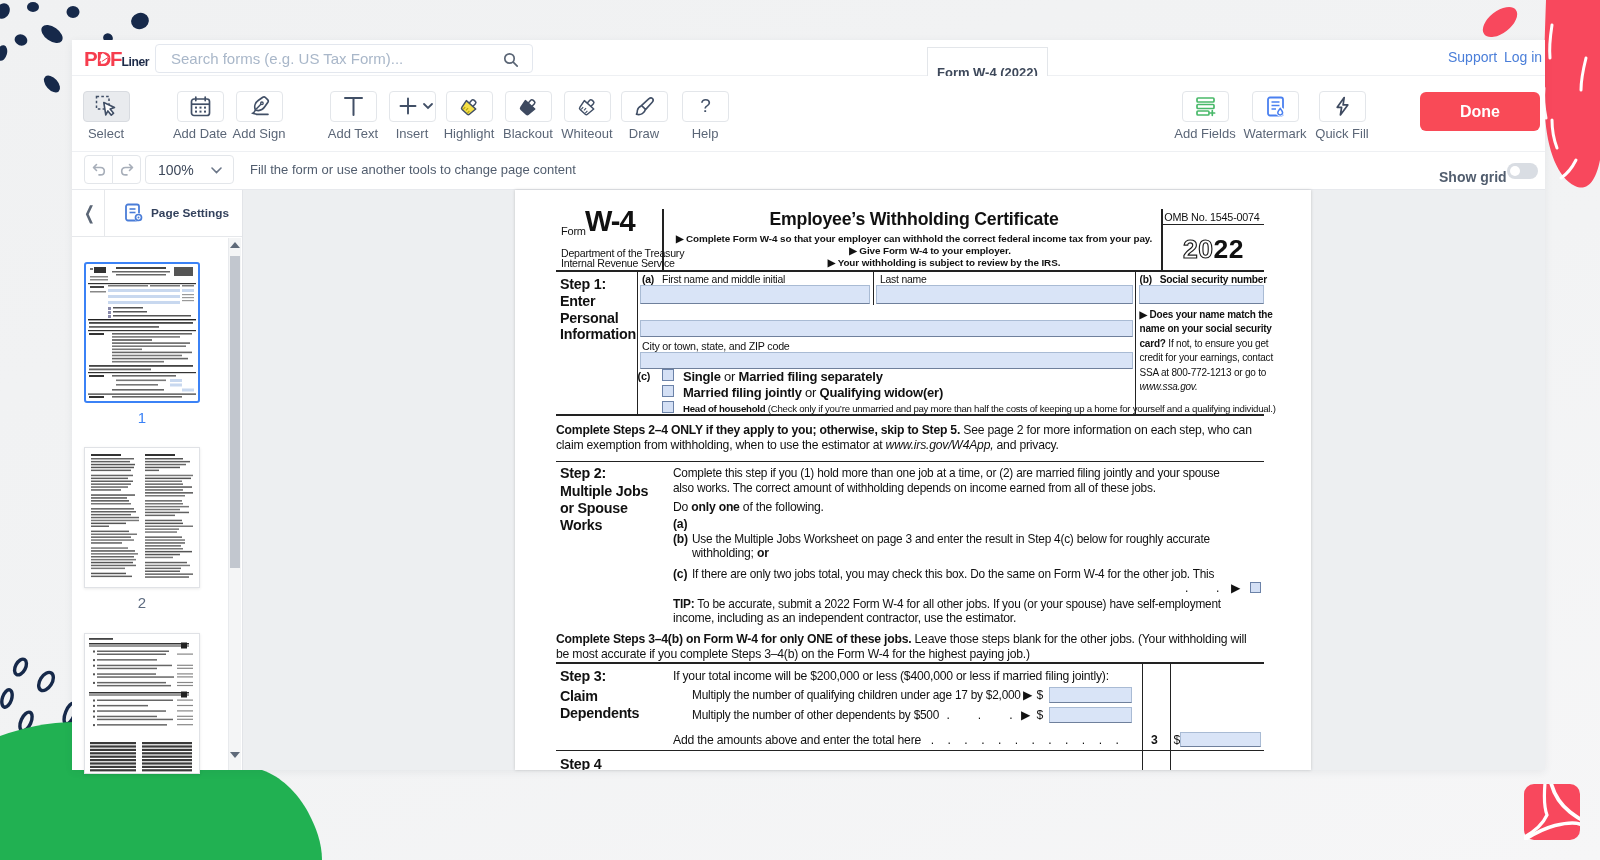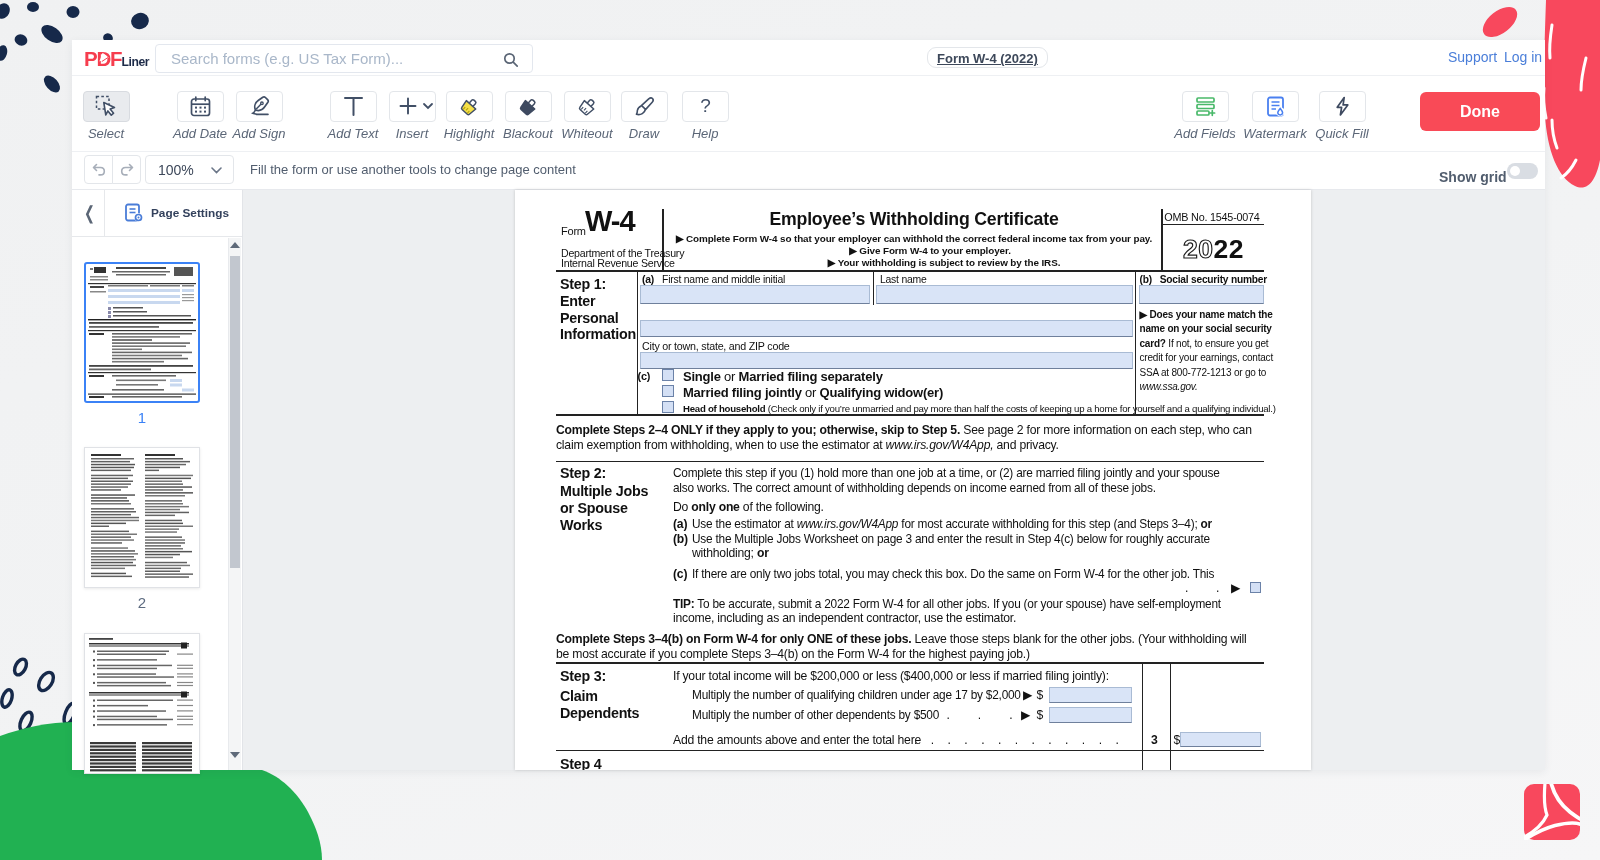--- a/index.html
+++ b/index.html
@@ -13,27 +13,27 @@
 #deco-pdf { left:1524px; top:784px; }
 
 #app { left:72px; top:40px; width:1473px; height:730px; background:#fff; box-shadow:0 2px 8px rgba(40,50,70,.07); }
 
 #hdr { left:0; top:0; width:100%; height:36px; border-bottom:1px solid #eef0f3; background:#fff; }
 #logo { left:12px; top:7px; font-weight:bold; white-space:nowrap; }
 #logo .pdf { color:#f63d4e; font-size:20.5px; letter-spacing:-1.2px; }
 #logo .liner { color:#1d2b48; font-size:12.2px; letter-spacing:-0.4px; }
 #search { left:83px; top:4px; width:378px; height:29px; border:1px solid #e3e7ee; border-radius:4px; background:#fff; }
 #search .ph { position:absolute; left:15px; top:5px; font-size:15px; color:#a9b7c9; }
-#chip { left:855px; top:7px; height:21px; padding:3px 9px; border:1px solid #e3e6ea; border-radius:9px; font-size:13px; font-weight:bold; color:#3d485a; background:#fff;text-decoration:underline; }
+#chip { left:855px; top:7px; height:21px; padding:17px 9px; border:1px solid #e3e6ea; border-radius:0; font-size:13px; font-weight:bold; color:#3d485a; background:#fff; }
 .hlink { top:9px; font-size:14px; color:#4a7ed9; }
 
 #tbar { left:0; top:36px; width:100%; height:75px; background:#fff; }
 .tbtn { position:absolute; top:15px; width:47px; height:31px; border:1px solid #e3e6ea; border-radius:4px; background:#fff; }
 .tbtn.sel { background:#e9ebee; border-color:#d8dbe0; }
-.tlabel { position:absolute; top:50px; font-size:13px; color:#5b6677; white-space:nowrap; transform:translateX(-50%);font-style:italic; }
+.tlabel { position:absolute; top:50px; font-size:13px; color:#5b6677; white-space:nowrap; transform:translateX(-50%); }
 #done { position:absolute; left:1348px; top:16px; width:120px; height:39px; background:#f94a57; border-radius:6px; color:#fff; font-size:16px; font-weight:bold; text-align:center; line-height:39px; }
 
 #sbar { left:0; top:111px; width:100%; height:39px; background:#fff; border-top:1px solid #eef0f3; border-bottom:1px solid #e7e9ed; }
 .sbtn { position:absolute; top:3px; height:29px; border:1px solid #e3e6ea; background:#fff; }
 #undo { left:12px; width:29px; border-radius:4px 0 0 4px; }
 #redo { left:40px; width:29px; border-radius:0 4px 4px 0; }
 #zoomc { left:73px; width:89px; border-radius:4px; }
 #zoomc .zt { position:absolute; left:12px; top:6px; font-size:14px; color:#3d485a; }
 #fillmsg { position:absolute; left:178px; top:10px; font-size:13px; color:#515d6e; }
 #showgrid { position:absolute; left:1367px; top:17px; font-size:14px; font-weight:bold; color:#515d6e; }
@@ -538,21 +538,20 @@
       <div class="hl" style="left:41px;top:270.5px;width:708px;height:1.5px;"></div>
 
       <div class="t sh" style="left:45px;top:274.5px;">Step 2:</div>
       <div class="t sh" style="left:45px;top:293px;">Multiple Jobs</div>
       <div class="t sh" style="left:45px;top:309.5px;">or Spouse</div>
       <div class="t sh" style="left:45px;top:326.5px;">Works</div>
       <div class="t n" style="left:158px;top:276px;">Complete this step if you (1) hold more than one job at a time, or (2) are married filing jointly and your spouse</div>
       <div class="t n" style="left:158px;top:290.5px;">also works. The correct amount of withholding depends on income earned from all of these jobs.</div>
       <div class="t" style="left:158px;top:310px;">Do <span class="b">only one</span> of the following.</div>
       <div class="t b" style="left:158px;top:326.5px;">(a)</div>
-      <div class="t n" style="left:177px;top:326.5px;">Use the estimator at <span class="i">www.irs.gov/W4App</span> for most accurate withholding for this step (and Steps 3–4); <span class="b">or</span></div>
       <div class="t b" style="left:158px;top:341.5px;">(b)</div>
       <div class="t n" style="left:177px;top:341.5px;">Use the Multiple Jobs Worksheet on page 3 and enter the result in Step 4(c) below for roughly accurate</div>
       <div class="t" style="left:177px;top:356px;">withholding; <span class="b">or</span></div>
       <div class="t b" style="left:158px;top:376.5px;">(c)</div>
       <div class="t n" style="left:177px;top:376.5px;">If there are only two jobs total, you may check this box. Do the same on Form W-4 for the other job. This</div>
         <div class="t" style="left:670px;top:391px;">.</div>
         <div class="t" style="left:701px;top:391px;">.</div>
         <div class="t" style="left:716px;top:391px;">▶</div>
       <div class="cb" style="left:735px;top:391.5px;width:11px;height:11px;"></div>
       <div class="t n" style="left:158px;top:406.5px;"><span class="b">TIP:</span> To be accurate, submit a 2022 Form W-4 for all other jobs. If you (or your spouse) have self-employment</div>

